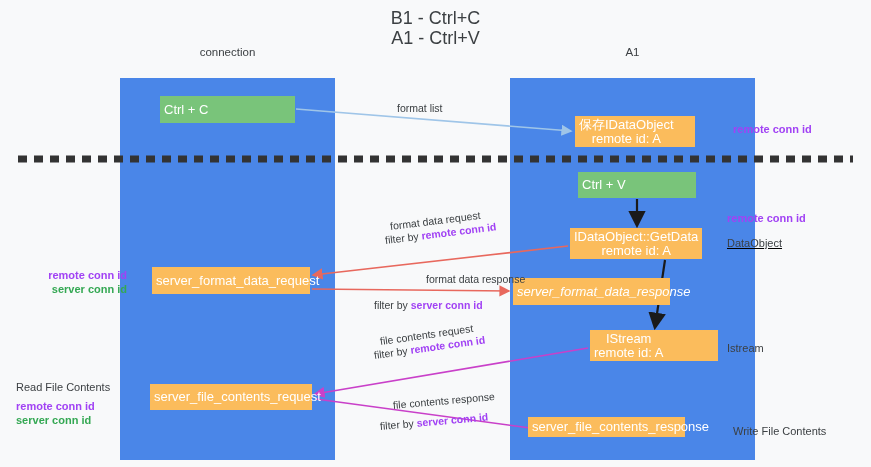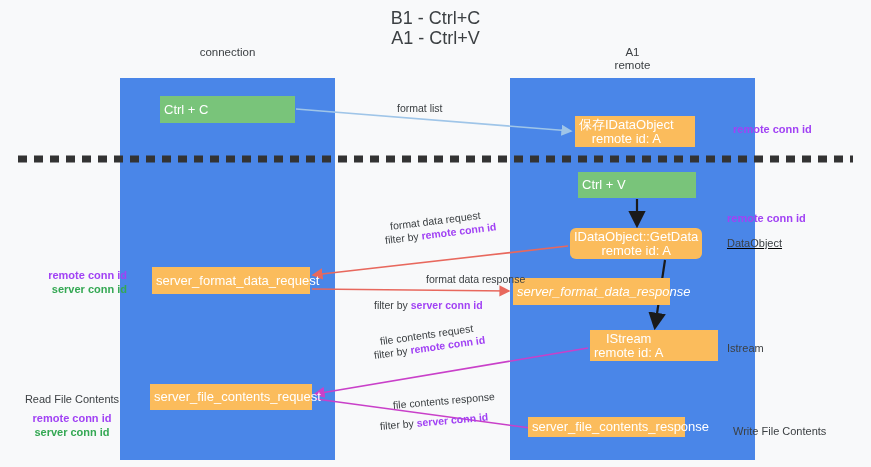--- a/index.html
+++ b/index.html
@@ -41,41 +41,41 @@
     text-align:center;color:#ffffff;font-size:13px;line-height:13.5px;
     padding:2px 4px;
   }
   .green{background:#79c47a;}
   .orange{background:#fbb košt;}
   .orange{background:#fbbc5c;}
 
   #box-ctrlc{left:160px;top:96px;width:135px;height:27px;}
   #box-save {left:575px;top:116px;width:120px;height:31px;}
   #box-ctrlv{left:578px;top:172px;width:118px;height:26px;}
-  #box-getdata{left:570px;top:228px;width:132px;height:31px;border-radius:6px;}
+  #box-getdata{left:570px;top:228px;width:132px;height:31px;}
   #box-fdreq{left:152px;top:267px;width:158px;height:27px;}
   #box-fdres{left:513px;top:278px;width:157px;height:27px;font-style:italic;}
   #box-istream{left:590px;top:330px;width:128px;height:31px;}
   #box-fcreq{left:150px;top:384px;width:162px;height:26px;}
   #box-fcres{left:528px;top:417px;width:157px;height:20px;}
 
   
   .annot{position:absolute;font-size:11px;line-height:14px;}
   .annot .purple{color:#a142f4;font-weight:bold;}
   .annot .green-t{color:#34a853;font-weight:bold;}
   .annot .plain{color:#3c4043;}
 
   #an-remote-1{left:733px;top:122px;}
   #an-remote-2{left:727px;top:211px;}
   #an-dataobject{left:727px;top:236px;text-decoration:underline;}
   #an-istream{left:727px;top:341px;}
   #an-write{left:733px;top:424px;}
 
   #an-left-1{left:22px;top:268px;text-align:right;width:105px;}
-  #an-left-2{left:16px;top:392px;text-align:center;width:112px;}
+  #an-left-2{left:16px;top:380px;text-align:left;width:112px;}
 
   
   .elabel{position:absolute;font-size:10.5px;line-height:14px;color:#3c4043;white-space:nowrap;}
   .elabel b{font-weight:bold;color:#a142f4;}
 
   #el-formatlist{left:397px;top:101px;}
   #el-fdreq-1{left:390px;top:219px;transform:rotate(-7deg);transform-origin:left center;}
   #el-fdreq-2{left:385px;top:233px;transform:rotate(-7deg);transform-origin:left center;}
   #el-fdres-1{left:392px;top:272px;margin-left:34px;}
   #el-fdres-2{left:374px;top:298px;}
@@ -94,21 +94,20 @@
   <div id="title">
     <span>B1 - Ctrl+C</span>
     <span>A1 - Ctrl+V</span>
   </div>
 
   <div id="head-b1" class="lane-head">
     <span class="l2">connection</span>
   </div>
   <div id="head-a1" class="lane-head">
     <span class="l1">A1</span>
-    <span class="l2">remote</span>
   </div>
 
   <div id="lane-b1" class="lane"></div>
   <div id="lane-a1" class="lane"></div>
 
   <svg id="wires" viewBox="0 0 871 467">
     <defs>
       <marker id="ah-blue" markerWidth="7" markerHeight="7" refX="6" refY="3.5" orient="auto">
         <path d="M0,0 L7,3.5 L0,7 z" fill="#9fc5e8"></path>
       </marker>

